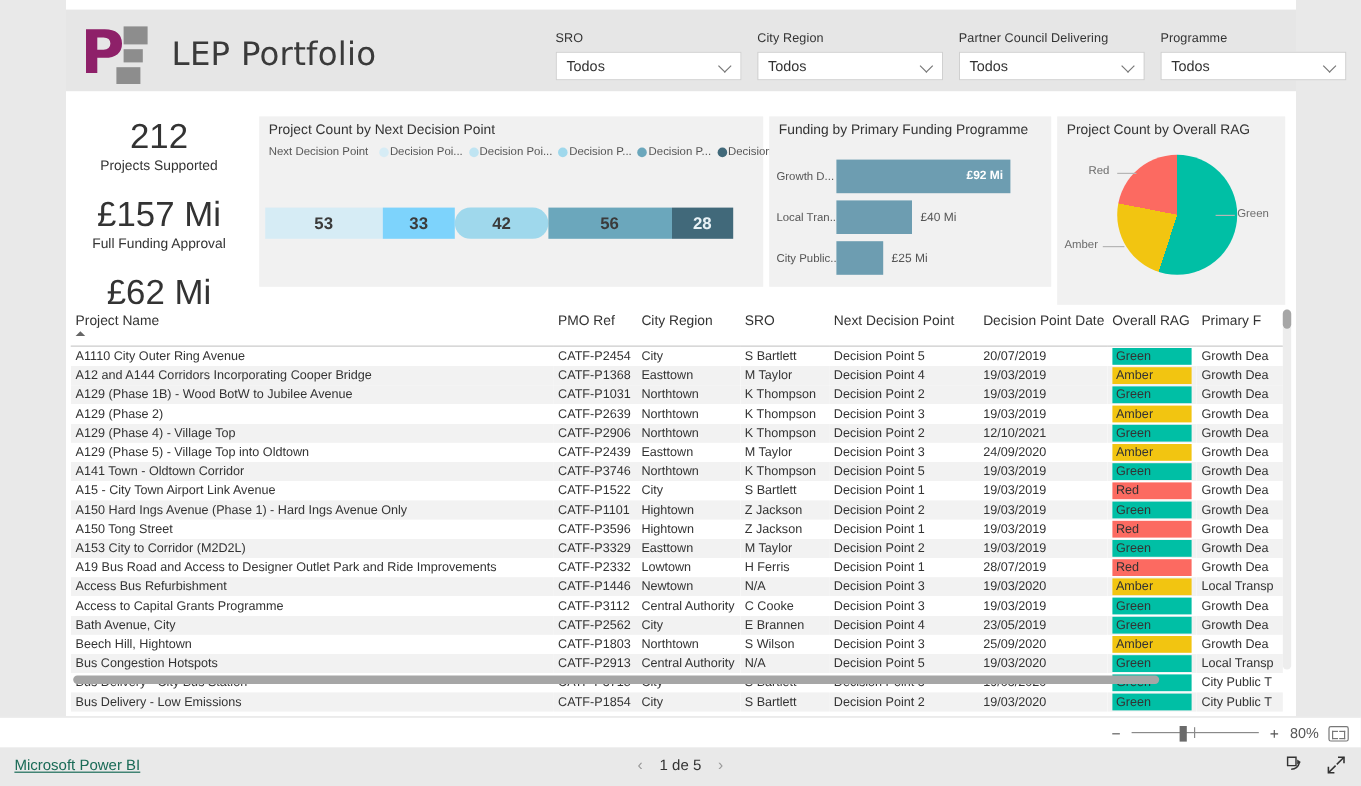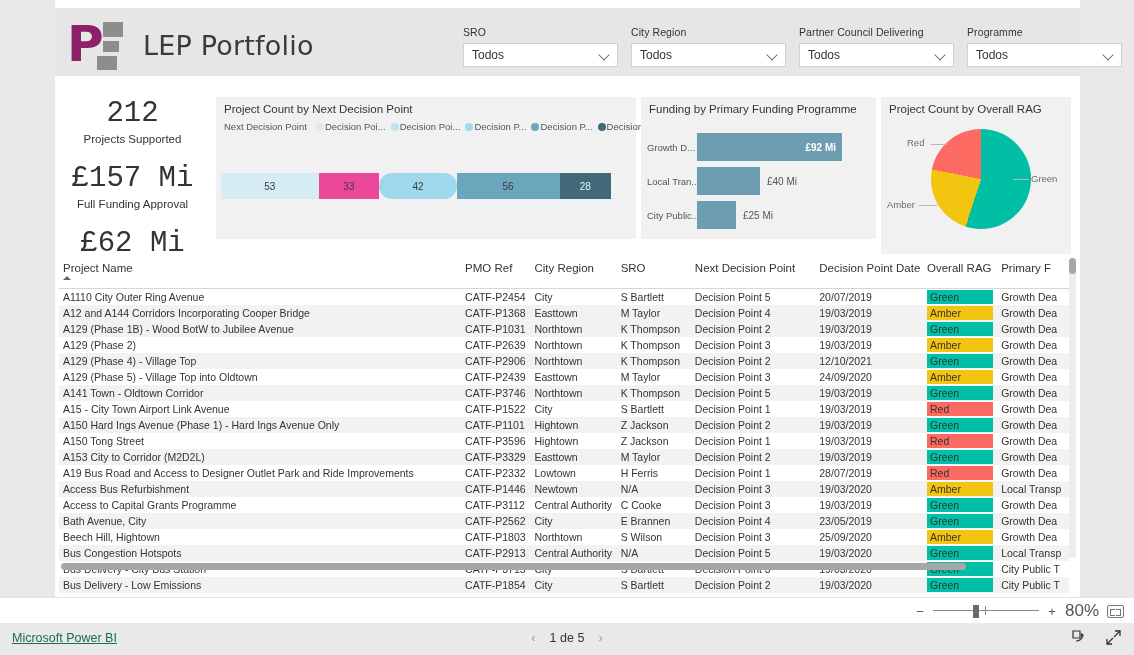--- a/index.html
+++ b/index.html
@@ -44,21 +44,21 @@
   .chev::before {
     content: ""; position: absolute; left: 0; top: 0;
     width: 7px; height: 7px; border-right: 1.3px solid #777; border-bottom: 1.3px solid #777;
     transform: rotate(45deg);
   }
   
   .kpi-col { position: absolute; left: 0; top: 96px; width: 155px; }
   .kpi { text-align: center; margin-bottom: 16px; }
   .kpi-value {
     font-size: 29px; color: #333; font-weight: 400; line-height: 36px;
-    font-family: Liberation Mono, monospace;
+    font-family: Liberation Sans, sans-serif;
   }
   .kpi-label { font-size: 11.5px; color: #333; margin-top: 1px; }
   
   .card { position: absolute; background: #f1f1f1; }
   .card-title {
     position: absolute; left: 8px; top: 6px; font-size: 11.5px; color: #333;
   }
   
   .legend-row {
     position: absolute; left: 8px; top: 24px; display: flex; align-items: center; gap: 5px;
@@ -66,21 +66,21 @@
   }
   .legend-title { margin-right: 4px; }
   .legend-item { display: flex; align-items: center; gap: 1px; }
   .legend-dot { width: 8px; height: 8px; border-radius: 50%; display: inline-block; }
   .stack-bar {
     position: absolute; left: 5px; top: 76px; height: 26px;
     display: flex; width: 390px;
   }
   .stack-seg {
     display: flex; align-items: center; justify-content: center;
-    font-size: 10px; color: #3b3b3b;
+    font-size: 14px; color: #3b3b3b; font-weight: bold;
   }
   
   .fb-row { position: absolute; display: flex; align-items: center; height: 28px; }
   .fb-label {
     width: 50px; text-align: right; font-size: 9.5px; color: #555;
     padding-right: 6px; white-space: nowrap; overflow: hidden;
   }
   .fb-bar { height: 28px; background: #6d9db1; position: relative; }
   .fb-val-in {
     position: absolute; right: 6px; top: 50%; transform: translateY(-50%);
@@ -140,21 +140,21 @@
     position: absolute; right: 10px; top: 0; height: 26px;
     display: flex; align-items: center; gap: 8px;
   }
   .zoom-minus, .zoom-plus { font-size: 13px; color: #555; width: 10px; text-align: center; }
   .zoom-track { position: relative; width: 106px; height: 12px; }
   .zoom-line {
     position: absolute; left: 0; top: 5px; width: 106px; height: 1px; background: #8a8a8a;
   }
   .zoom-tick { position: absolute; left: 52px; top: 1px; width: 1px; height: 9px; background: #8a8a8a; }
   .zoom-thumb { position: absolute; left: 40px; top: 0; width: 6px; height: 13px; background: #6b6b6b; }
-  .zoom-pct { font-size: 17px; color: #555; }
+  .zoom-pct { font-size: 12px; color: #555; }
   .fit-icon { width: 17px; height: 13px; border: 1px solid #777; border-radius: 2px; position: relative; }
   .fit-icon::before, .fit-icon::after {
     content: ""; position: absolute; top: 3px; width: 4px; height: 5px;
   }
   .fit-icon::before { left: 2px; border-left: 1px solid #777; border-top: 1px solid #777; border-bottom: 1px solid #777; }
   .fit-icon::after  { right: 2px; border-right: 1px solid #777; border-top: 1px solid #777; border-bottom: 1px solid #777; }
   
   .footer {
     position: absolute; left: 0; top: 623px; width: 1134px; height: 32px;
     background: #e9e9e9;
@@ -266,21 +266,21 @@
         <i class="legend-dot" style="background:#6ba7bc"></i>
         <span>Decision P...</span>
       </span>
       <span class="legend-item">
         <i class="legend-dot" style="background:#41697a"></i>
         <span>Decision P...</span>
       </span>
     </div>
     <div class="stack-bar">
       <div class="stack-seg" style="background:#d6ecf5; width:25.0%;">53</div>
-      <div class="stack-seg" style="background:#ec4899; width:15.6%;">33</div>
+      <div class="stack-seg" style="background:#7dd3fc; width:15.6%;">33</div>
       <div class="stack-seg" style="background:#9fd8ec; width:19.8%;border-radius:13px;">42</div>
       <div class="stack-seg" style="background:#6ba7bc; width:26.4%;">56</div>
       <div class="stack-seg" style="background:#41697a; width:13.2%; color:#e8f2f6;">28</div>
     </div>
   </div>
 
   <div class="card" style="left:586px; top:97px; width:235px; height:142px;">
     <div class="card-title">Funding by Primary Funding Programme</div>
     <div class="fb-row" style="left:6px; top:36px;">
       <div class="fb-label">Growth D...</div>

